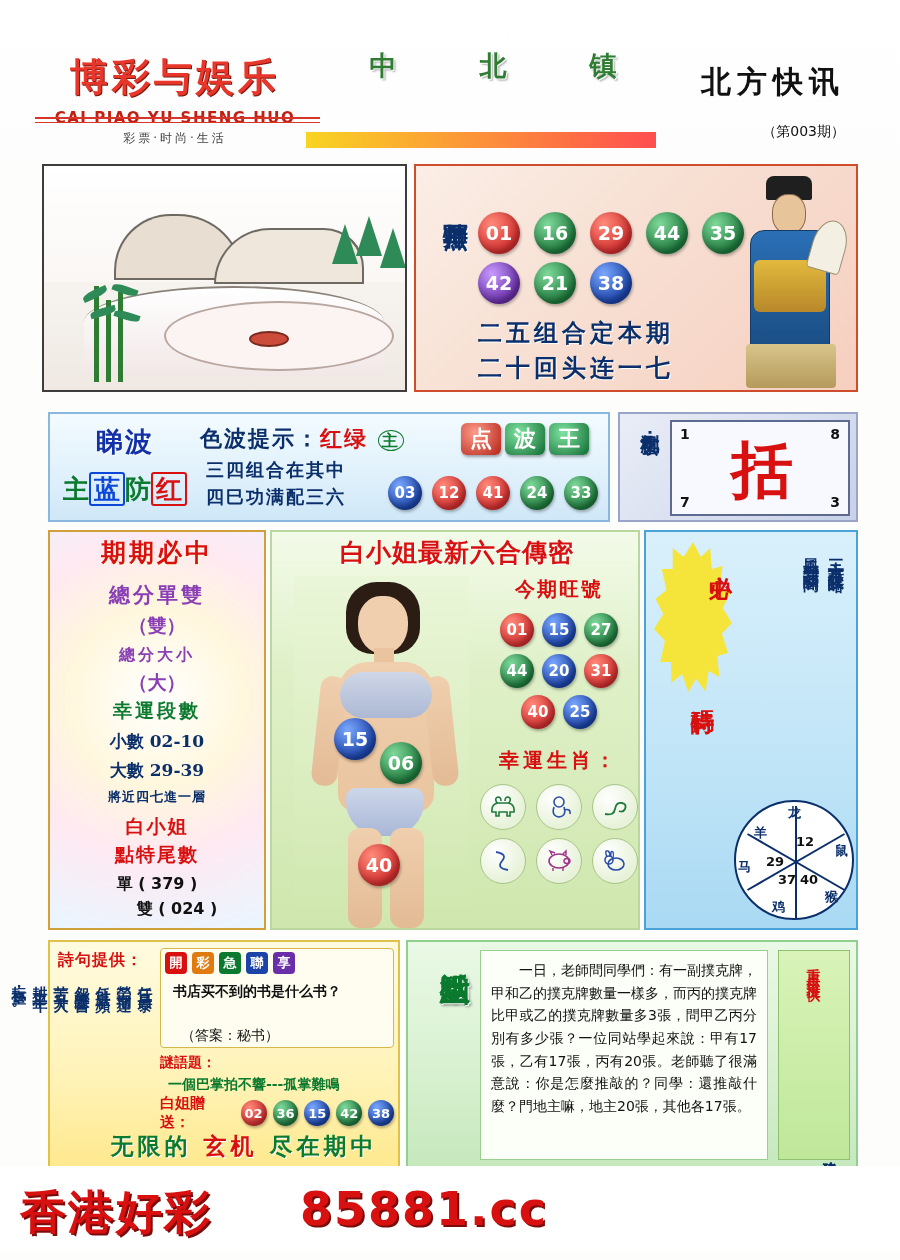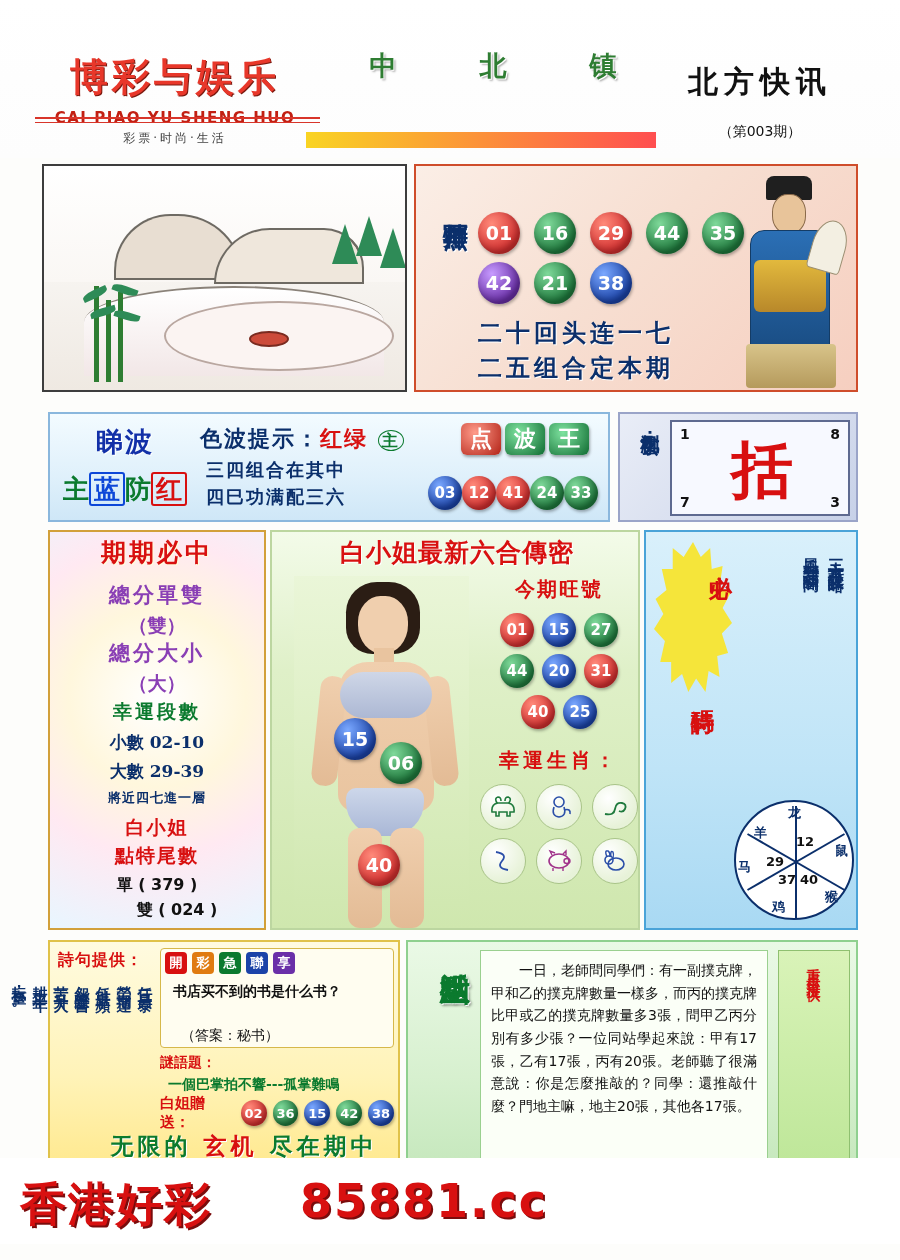--- a/index.html
+++ b/index.html
@@ -64,21 +64,21 @@
     color: #f7d518;
     -webkit-text-stroke: 2px #c62828;
     text-shadow: 3px 3px 3px rgba(0,0,0,.4);
     white-space: nowrap;
   }
   .hdr-ribbon {
     position: absolute; left: 306px; top: 132px; width: 350px; height: 16px;
     background: linear-gradient(90deg,#f9d423,#ff4e50);
   }
   .hdr-right {
-    position: absolute; right: 40px; top: 62px; text-align: center; width: 200px;
+    position: absolute; right: 55px; top: 62px; text-align: right; width: 200px;
   }
   .hdr-right-title {
     font-size: 30px; font-weight: bold; color: #111; letter-spacing: 6px;
     font-family: "DejaVu Serif", serif;
   }
   .hdr-right-issue {
     margin-top: 20px; font-size: 14px; color: #111;
   }
 
   
@@ -196,21 +196,21 @@
   }
   .dbw {
     width:40px; height:32px; border-radius:6px;
     background: radial-gradient(circle at 35% 30%, #7fe3a0, #0f6b31);
     color:#fff; font-size:22px; font-weight:bold;
     display:flex;align-items:center;justify-content:center;
     box-shadow: 1px 2px 3px rgba(0,0,0,.35);
   }
   .dbw.r { background: radial-gradient(circle at 35% 30%, #ff9b8a, #b22216); }
   .bo-balls {
-    position:absolute; right: 10px; bottom: 10px; display:flex; 
+    position:absolute; right: 10px; bottom: 10px; display:flex; gap:10px;
   }
 
   .xuanji {
     position:absolute; left:618px; top:412px; width:240px; height:110px;
     border:2px solid #9aa4c8;
     background: linear-gradient(135deg,#e9edf7,#d6ddee 60%,#c7d1e8);
   }
   .xj-vert {
     position:absolute; left:8px; top:6px; width:34px;
     font-size:19px; font-weight:bold; color:#0b2f6b; line-height:1.18; text-align:center;
@@ -234,21 +234,21 @@
     border:2px solid #d2a03a;
     background: radial-gradient(circle at 50% 42%, #ffffff 0%, #fff7dd 35%, #ffe9f2 62%, #e8f6ff 100%);
     text-align:center;
   }
   .qq-title {
     margin-top:4px; font-size:25px; font-weight:bold; color:#d81010;
     letter-spacing:3px; text-shadow: 1px 1px 0 #ffd; 
   }
   .qq-l1 { margin-top:12px; font-size:21px; font-weight:bold; color:#8a3fb5; letter-spacing:3px;}
   .qq-l2 { margin-top:4px; font-size:19px; font-weight:bold; color:#8a3fb5;}
-  .qq-l3 { margin-top:0; font-size:21px; font-weight:bold; color:#8a3fb5; letter-spacing:3px;}
+  .qq-l3 { margin-top:6px; font-size:16px; font-weight:bold; color:#8a3fb5; letter-spacing:3px;}
   .qq-l4 { margin-top:4px; font-size:19px; font-weight:bold; color:#8a3fb5;}
   .qq-l5 { margin-top:2px; font-size:19px; font-weight:bold; color:#0b7a2e; letter-spacing:3px;}
   .qq-r { margin-top:6px; font-size:17px; font-weight:bold; color:#0b2f6b; font-family:"DejaVu Serif",serif;}
   .qq-note { margin-top:6px; font-size:13px; font-weight:bold; color:#0b2f6b; letter-spacing:1px;}
   .qq-name { margin-top:8px; font-size:19px; font-weight:bold; color:#d81010; letter-spacing:2px;}
   .qq-name2 { margin-top:2px; font-size:19px; font-weight:bold; color:#d81010; letter-spacing:2px;}
   .qq-tail { margin-top:6px; font-size:16px; font-weight:bold; color:#111;}
   .qq-tail2 { margin-top:4px; font-size:16px; font-weight:bold; color:#111; padding-left:40px;}
 
   .lady {
@@ -402,21 +402,21 @@
     display:flex; flex-direction: row-reverse; justify-content:center; padding-top:6px; gap:2px;
   }
   .hm-side-col { writing-mode: vertical-rl; font-size:14px; font-weight:bold; color:#d81010; letter-spacing:4px;}
   .hm-side-zodiac {
     position:absolute; right:10px; bottom:8px; width:22px; text-align:center;
     font-size:14px; font-weight:bold; color:#0b2f6b; line-height:1.4;
   }
 
   
   .footer {
-    position:absolute; left:0; bottom:16px; width:900px; height:86px;
+    position:absolute; left:0; bottom:8px; width:900px; height:86px;
     background:#ffffff;
     padding-left:31px;
   }
   .ft-left {
     position:absolute; left:20px; top:16px;
     font-size:46px; font-weight:bold; color:#d81010;
     text-shadow: 2px 2px 0 #7a0c0c;
     letter-spacing:2px;
   }
   .ft-right {
@@ -484,22 +484,22 @@
       <div class="ball red">01</div>
       <div class="ball green">16</div>
       <div class="ball red">29</div>
       <div class="ball green">44</div>
       <div class="ball green">35</div>
       <div class="ball purple">42</div>
       <div class="ball green">21</div>
       <div class="ball blue">38</div>
     </div>
     <div class="tema-lines">
+      <div>二五组合定本期</div>
       <div>二十回头连一七</div>
-      <div>二五组合定本期</div>
     </div>
     <div class="tema-figure">
       <div class="fig-hat"></div>
       <div class="fig-head"></div>
       <div class="fig-body"></div>
       <div class="fig-sash"></div>
       <div class="fig-fan"></div>
       <div class="fig-base"></div>
     </div>
   </div>

